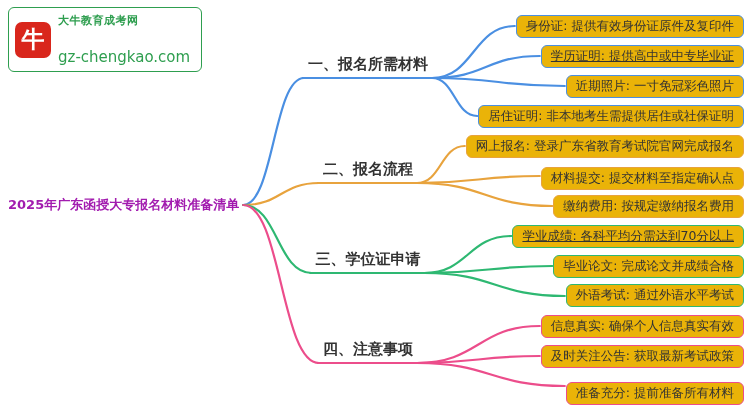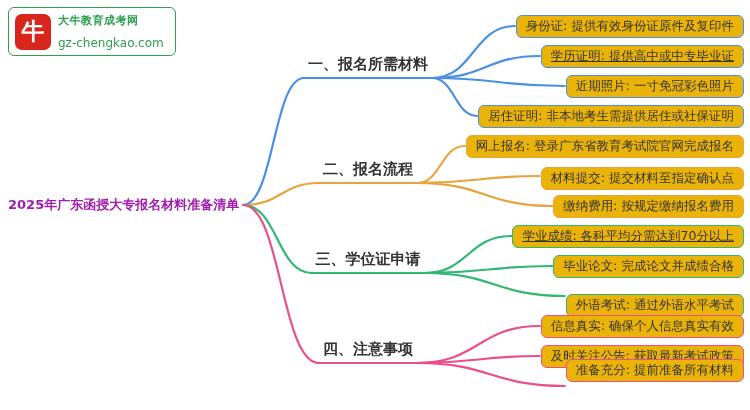--- a/index.html
+++ b/index.html
@@ -7,21 +7,21 @@
   body { font-family:"DejaVu Sans","Liberation Sans",sans-serif; }
   #canvas { position:relative; width:750px; height:410px; background:#fff; overflow:hidden; }
   #links { position:absolute; left:0; top:0; width:750px; height:410px; pointer-events:none; }
 
   
   #logo { position:absolute; left:8px; top:7px; display:flex; align-items:center; gap:7px;
           border:1.5px solid #2e9e4f; border-radius:6px; padding:5px 11px 5px 6px; background:#fff; z-index:3; }
   .logo-mark { width:36px; height:36px; background:#d9261c; color:#fff; border-radius:7px;
                display:flex; align-items:center; justify-content:center; font-size:23px; font-weight:bold; }
   .logo-title { color:#2e9e4f; font-size:11px; font-weight:bold; letter-spacing:0.5px; white-space:nowrap; }
-  .logo-domain { color:#2e9e4f; font-size:12px; margin-top:8px; }
+  .logo-domain { color:#2e9e4f; font-size:15px; margin-top:20px; }
 
   
   #root-node { position:absolute; left:8px; top:205px; transform:translateY(-50%);
                font-size:13px; font-weight:700; color:#a21caf; white-space:nowrap; z-index:2; }
 
   
   .branch-label { position:absolute; transform:translateX(-50%); font-size:15px; font-weight:600;
                   color:#333; white-space:nowrap; padding:2px 6px 3px; border-bottom:2.2px solid #999;
                   background:transparent; z-index:2; }
 
@@ -70,19 +70,19 @@
       <div class="leaf" style="top: 44.5px; border-color: rgb(74, 143, 226); text-decoration: underline;">学历证明: 提供高中或中专毕业证</div>
       <div class="leaf" style="top: 74.5px; border-color: rgb(74, 143, 226);">近期照片: 一寸免冠彩色照片</div>
       <div class="leaf" style="top: 104.5px; border-color: rgb(74, 143, 226);">居住证明: 非本地考生需提供居住或社保证明</div>
       <div class="branch-label" style="left: 368px; top: 158px; border-bottom-color: rgb(232, 163, 61);">二、报名流程</div>
       <div class="leaf" style="top: 134.5px; border-color: rgb(232, 163, 61);">网上报名: 登录广东省教育考试院官网完成报名</div>
       <div class="leaf" style="top: 167px; border-color: rgb(232, 163, 61); margin-left: 47px;">材料提交: 提交材料至指定确认点</div>
       <div class="leaf" style="top: 194.5px; border-color: rgb(232, 163, 61);">缴纳费用: 按规定缴纳报名费用</div>
       <div class="branch-label" style="left: 368px; top: 248px; border-bottom-color: rgb(46, 184, 114);">三、学位证申请</div>
       <div class="leaf" style="top: 224.5px; border-color: rgb(46, 184, 114); text-decoration: underline;">学业成绩: 各科平均分需达到70分以上</div>
       <div class="leaf" style="top: 254.5px; border-color: rgb(46, 184, 114);">毕业论文: 完成论文并成绩合格</div>
-      <div class="leaf" style="top: 294px; border-color: rgb(46, 184, 114);">外语考试: 通过外语水平考试</div>
+      <div class="leaf" style="top: 284px; border-color: rgb(46, 184, 114);">外语考试: 通过外语水平考试</div>
       <div class="branch-label" style="left: 368px; top: 338px; border-bottom-color: rgb(236, 77, 139);">四、注意事项</div>
       <div class="leaf" style="top: 314.5px; border-color: rgb(236, 77, 139);">信息真实: 确保个人信息真实有效</div>
       <div class="leaf" style="top: 344.5px; border-color: rgb(236, 77, 139);">及时关注公告: 获取最新考试政策</div>
-      <div class="leaf" style="top: 359px; border-color: rgb(236, 77, 139);">准备充分: 提前准备所有材料</div>
+      <div class="leaf" style="top: 382px; border-color: rgb(236, 77, 139);">准备充分: 提前准备所有材料</div>
     </div>
 </div>
 
 </body></html>

